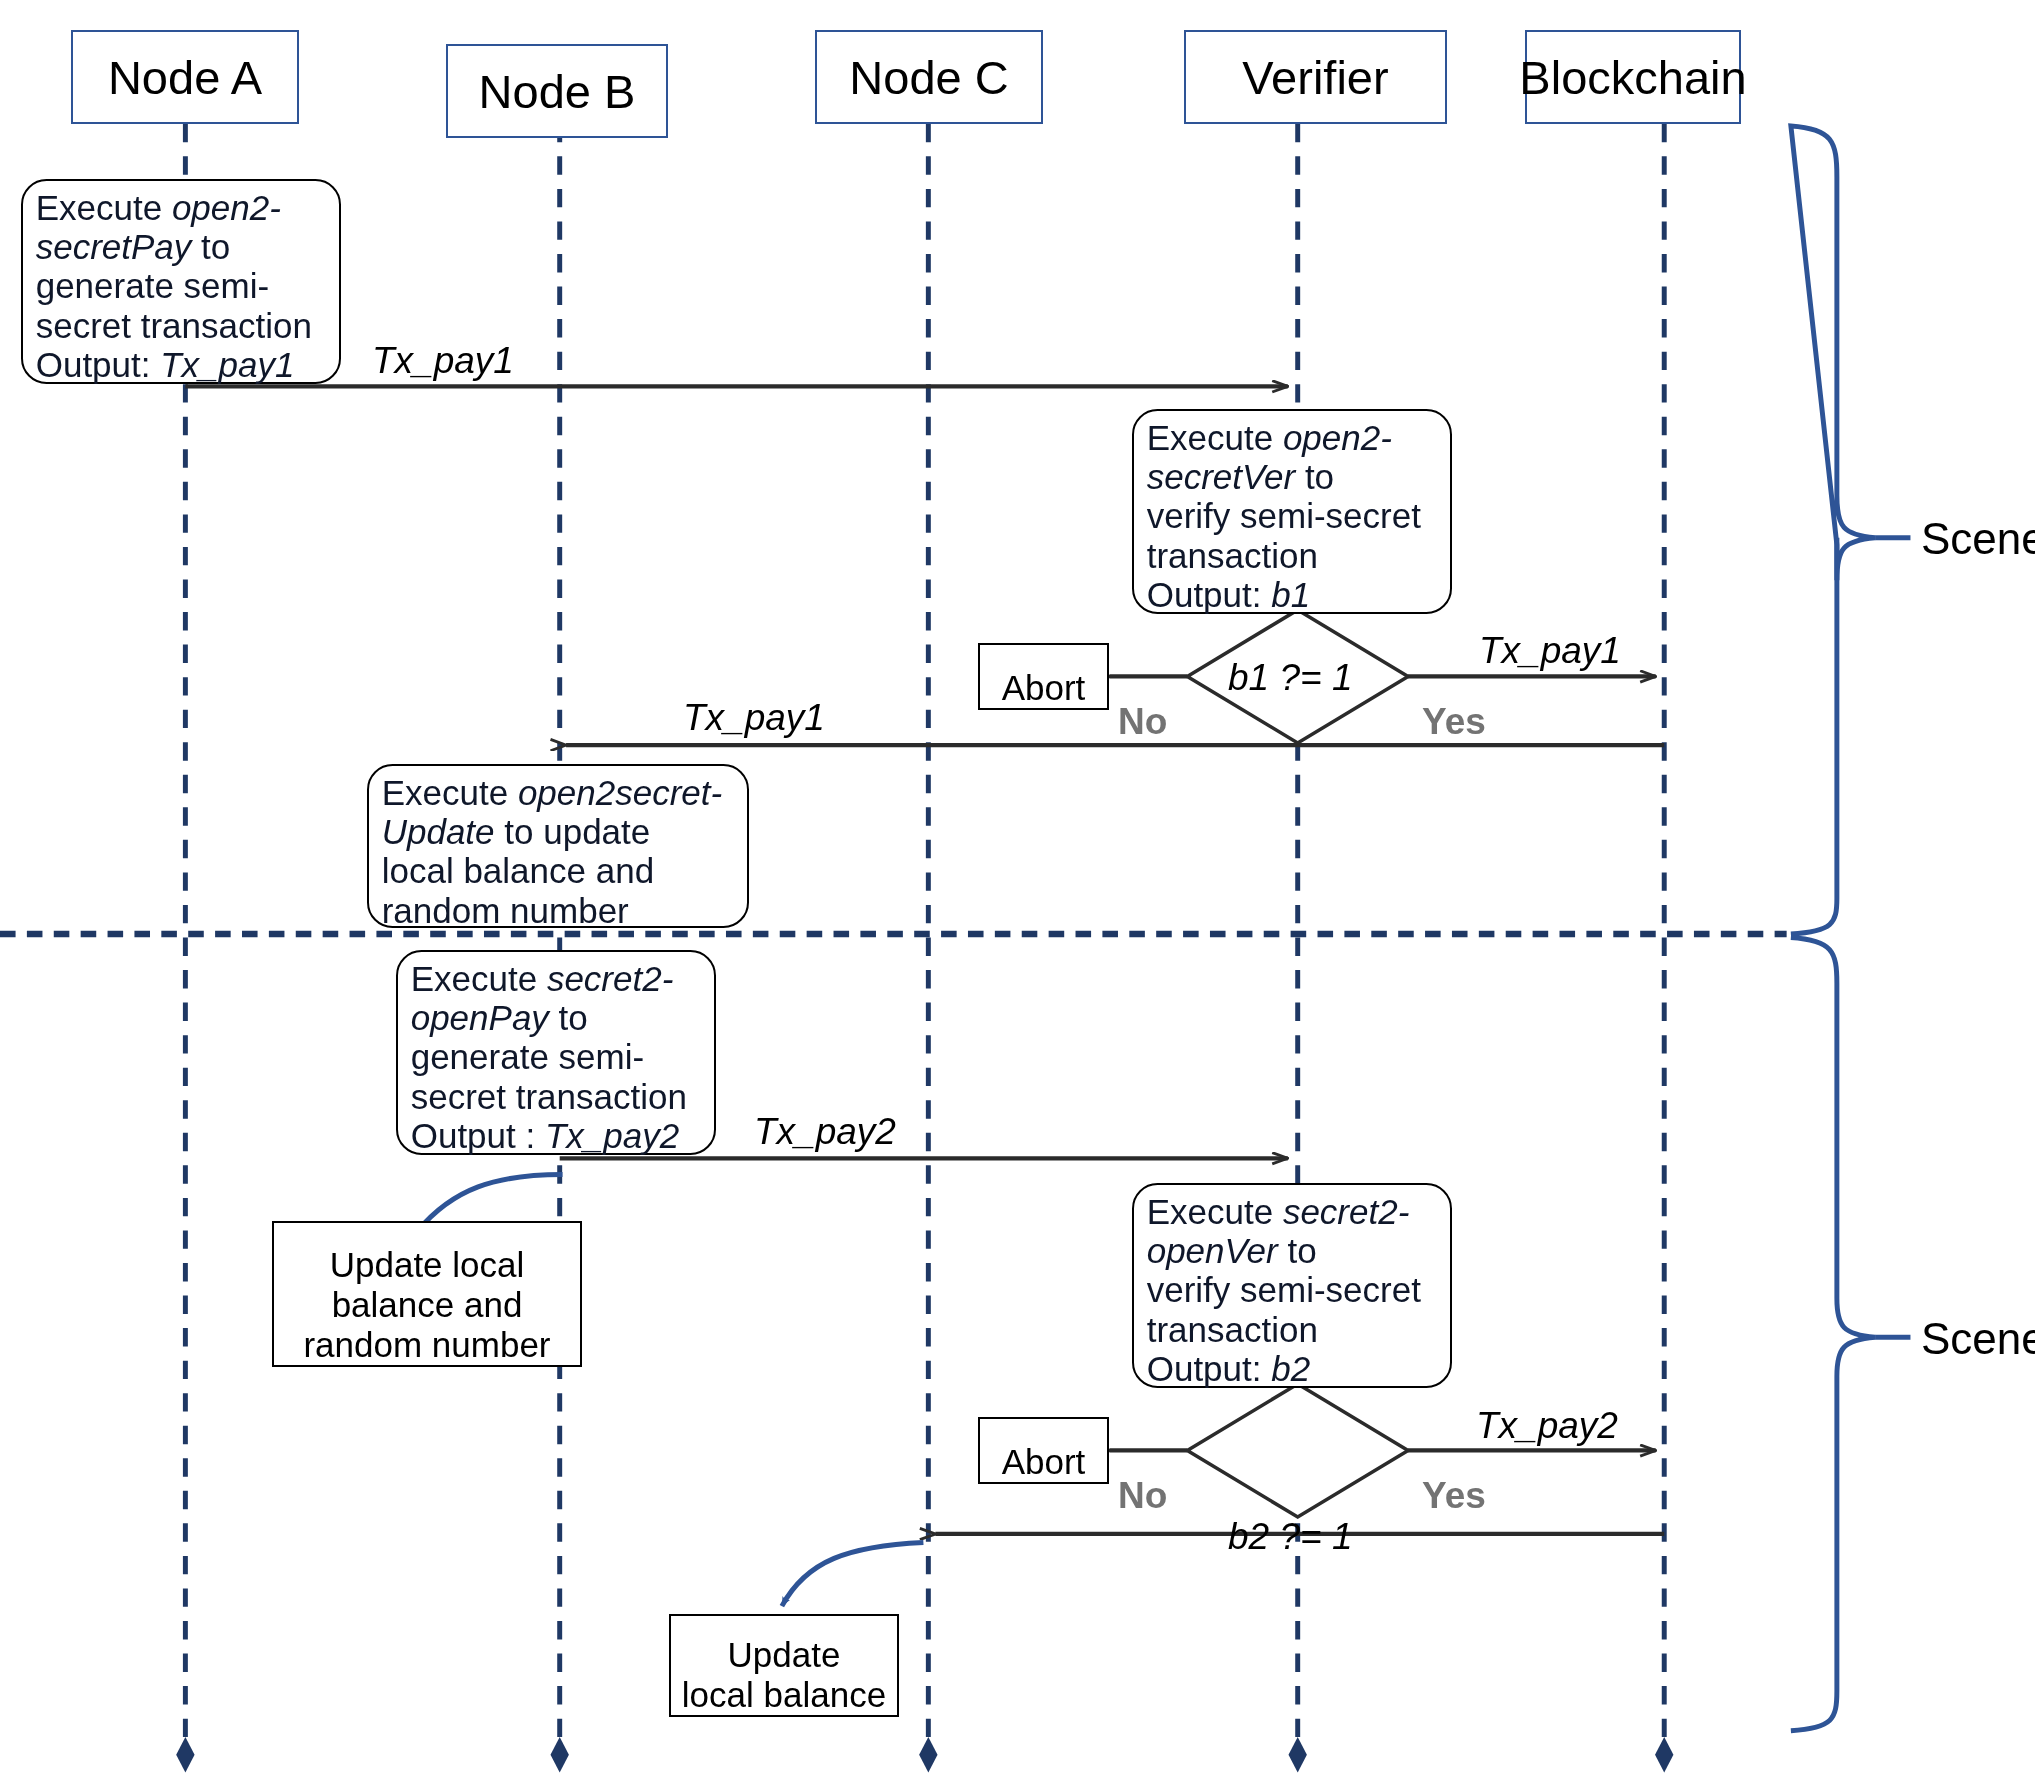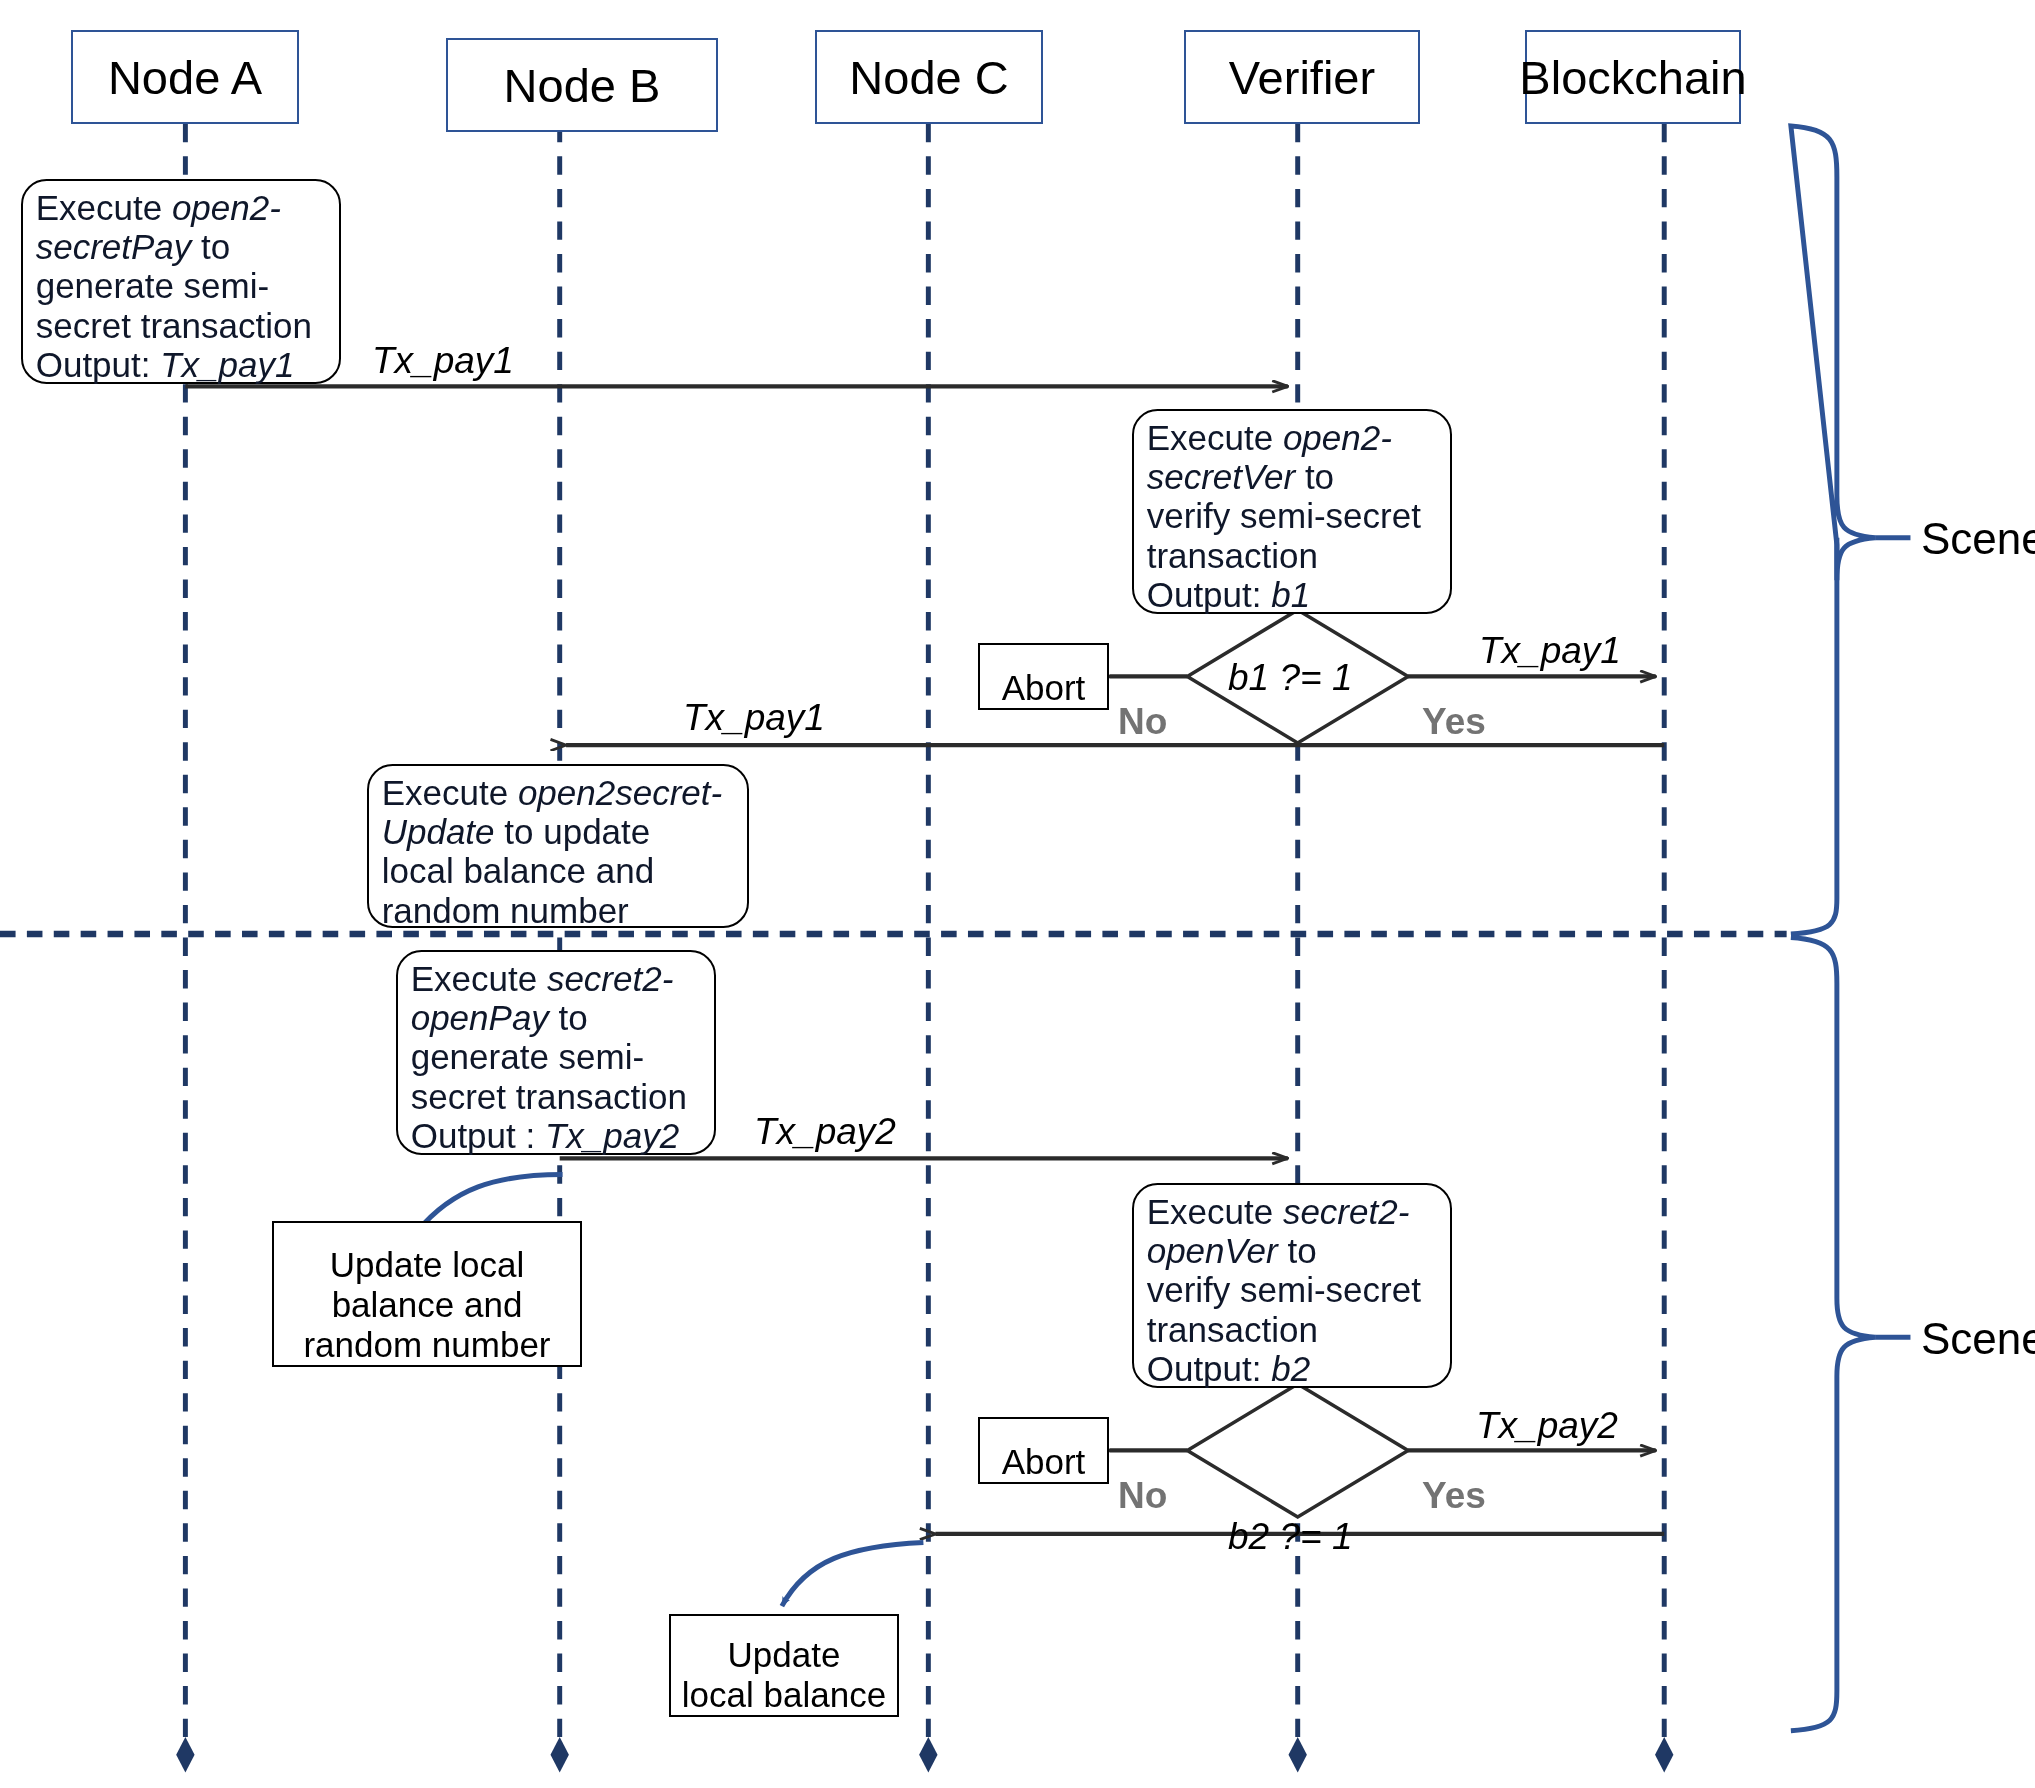--- a/index.html
+++ b/index.html
@@ -142,27 +142,27 @@
     <path d="M2531,1325 C2590,1329 2596,1345 2596,1390
              L2596,1835 C2596,1875 2605,1886 2650,1890
              C2605,1894 2596,1905 2596,1945
              L2596,2390 C2596,2430 2590,2442 2531,2446" fill="none" stroke="#2e5496" stroke-width="7"></path>
     <path d="M2650,1890 L2700,1890" fill="none" stroke="#2e5496" stroke-width="7"></path>
   </svg>
 
   <div class="participant" style="left:71px;top:30px;width:228px;height:94px;text-align:center;">
     <span>Node A</span>
   </div>
-  <div class="participant" style="left:446px;top:38px;width:272px;height:94px;text-align:center;">
+  <div class="participant" style="left:446px;top:44px;width:222px;height:94px;text-align:center;">
     <span>Node B</span>
   </div>
   <div class="participant" style="left:815px;top:30px;width:228px;height:94px;">
     <span>Node C</span>
   </div>
-  <div class="participant" style="left:1184px;top:30px;width:236px;height:94px;text-align:right;">
+  <div class="participant" style="left:1184px;top:30px;width:263px;height:94px;text-align:right;">
     <span>Verifier</span>
   </div>
   <div class="participant" style="left:1525px;top:30px;width:216px;height:94px;">
     <span>Blockchain</span>
   </div>
 
   <div class="note" style="left:21px;top:179px;width:320px;height:205px;">
     Execute <i>open2-</i><br><i>secretPay</i> to<br>generate semi-<br>secret transaction<br>Output: <i>Tx_pay1</i>
   </div>
 

